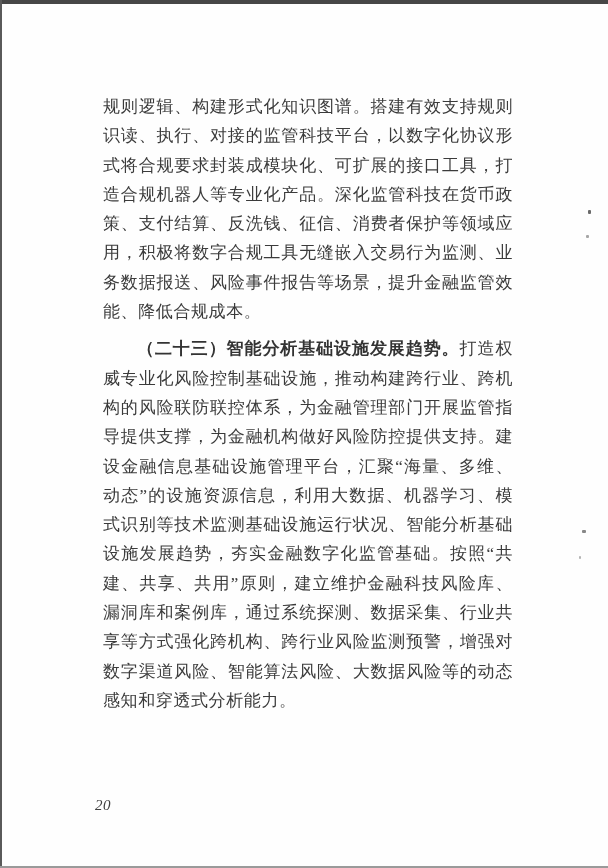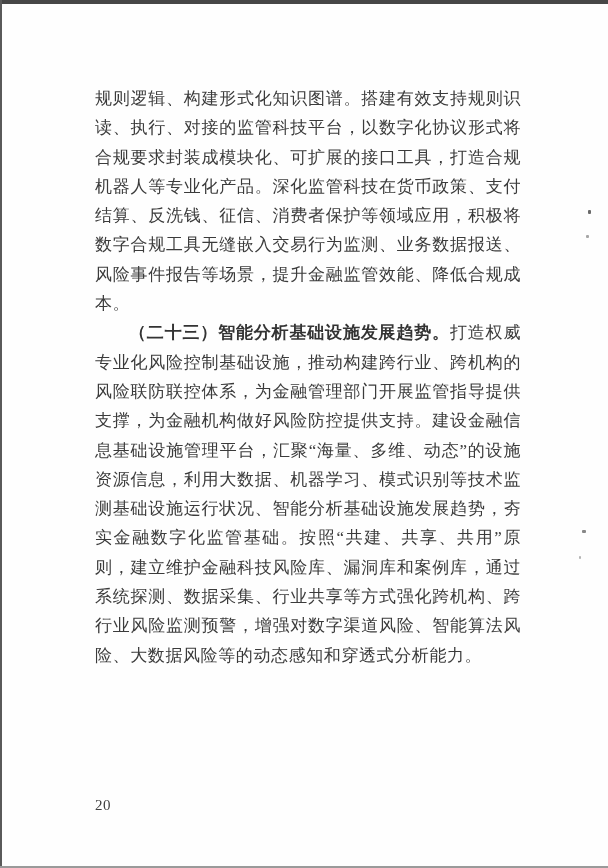--- a/index.html
+++ b/index.html
@@ -39,37 +39,38 @@
     left: 95px;
     top: 84px;
     width: 426px;
     color: #3b3b3b;
     font-size: 17px;
     line-height: 29.3px;
     letter-spacing: 0.6px;
     text-align: justify;
   }
   .doc-content p {
-    margin: 0;
+    margin: 8px;
     padding: 0;
   }
   .doc-content p.indented {
     text-indent: 2em;
   }
   .section-head {
     font-weight: bold;
     color: #333333;
   }
   .page-number {
     position: absolute;
     left: 95px;
     top: 797px;
     font-size: 15px;
     color: #3f3f3f;
     letter-spacing: 0.5px;
+    font-style: italic;
   }
   
   .speck {
     position: absolute;
     background: #6a6a6a;
     border-radius: 1px;
   }
   .speck.s1 { left: 588px; top: 210px; width: 3px; height: 4px; }
   .speck.s2 { left: 586px; top: 235px; width: 3px; height: 3px; opacity: .6; }
   .speck.s3 { left: 582px; top: 530px; width: 4px; height: 3px; opacity: .8; }

